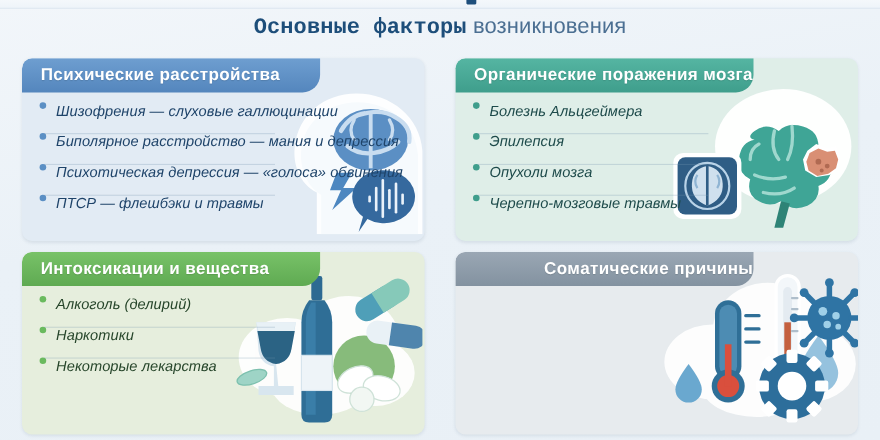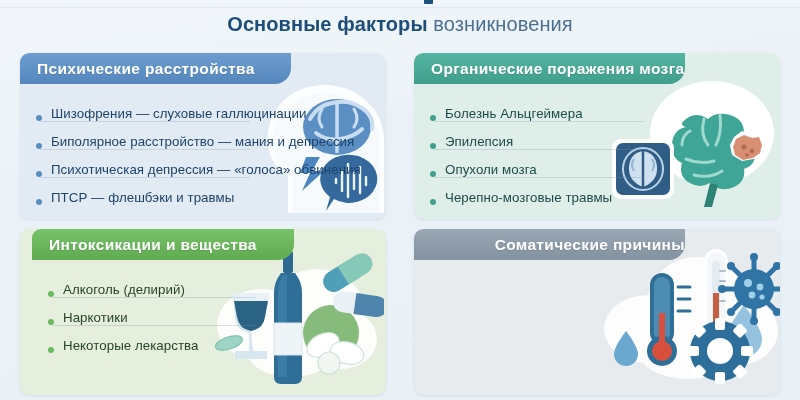--- a/index.html
+++ b/index.html
@@ -43,20 +43,21 @@
     width: 800px;
     text-align: center;
     font-size: 20px;
     letter-spacing: .1px;
     color: #4b6f92;
     white-space: nowrap;
   }
   .page-title .strong {
     font-weight: bold;
     color: #1d4e7a;
+    font-family: Liberation Mono, monospace;
   }
 
   
   .grid {
     position: absolute;
     top: 53px;
     left: 20px;
     width: 760px;
     display: grid;
     grid-template-columns: 366px 366px;
@@ -96,24 +97,25 @@
   .card-body {
     position: relative;
     padding: 9px 16px 6px 16px;
     box-sizing: border-box;
     height: 135px;
     z-index: 3;
   }
 
   .item {
     display: flex;
-    align-items: flex-end;
+    align-items: flex-start;
     height: 28px;
     position: relative;
     white-space: nowrap;
+    font-style: italic;
   }
   .item + .item::before {
     content: "";
     position: absolute;
     left: 4px;
     top: 0;
     width: 63%;
     height: 1px;
     background: rgba(120,150,175,.28);
   }
@@ -140,21 +142,21 @@
 
   
   .card-organic { background: #dfeee8; }
   .card-organic .card-head {
     background: linear-gradient(180deg, #55b5a2 0%, #3f9e8c 100%);
   }
   .card-organic .bullet { background: #3f9e8c; }
   .card-organic .item-label { color: #1d4a4a; }
 
   
-  .card-intox { background: #e6eedd; padding-left: 12px; }
+  .card-intox { background: #e6eedd; }
   .card-intox .card-head {
     background: linear-gradient(180deg, #78c268 0%, #5faa52 100%);
   }
   .card-intox .bullet { background: #6aba5e; }
   .card-intox .item-label { color: #26452a; }
 
   
   .card-somatic { background: #e7ebee; }
   .card-somatic .card-head {
     background: linear-gradient(180deg, #9aa7b4 0%, #8392a0 100%);

